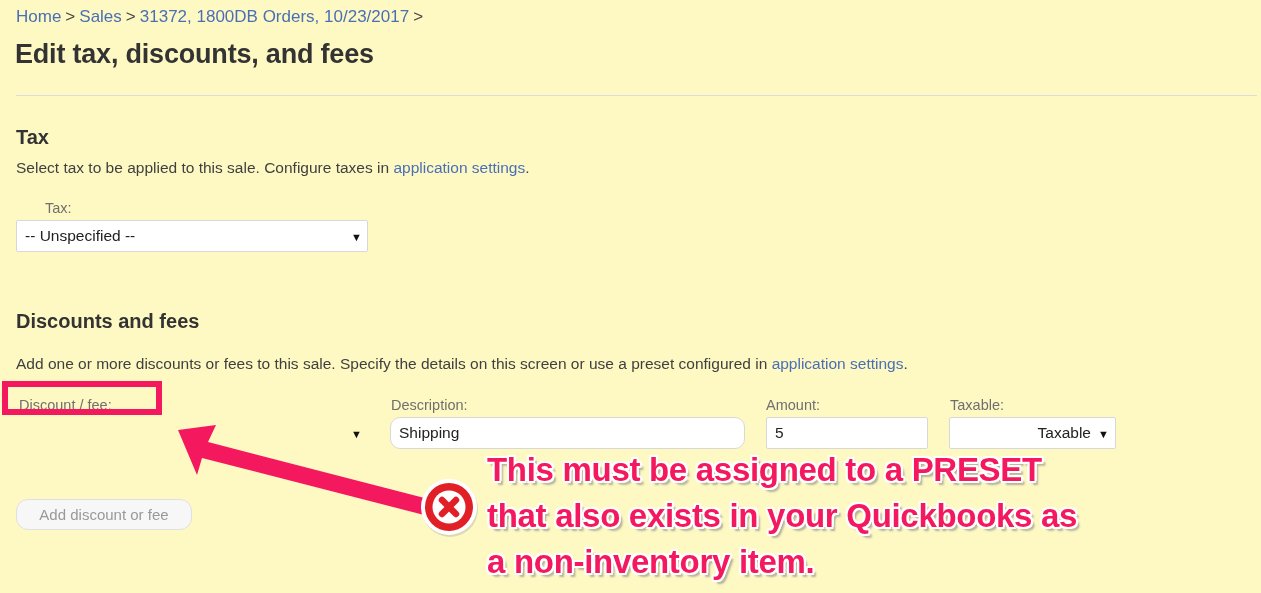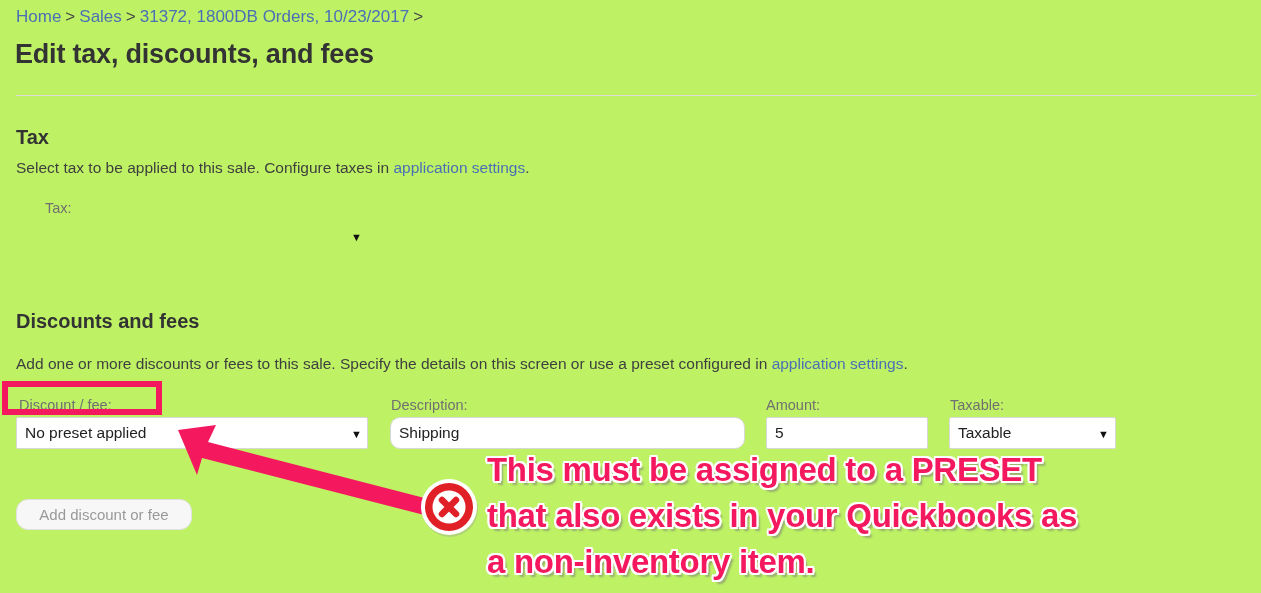--- a/index.html
+++ b/index.html
@@ -10,21 +10,21 @@
   body {
     font-family: "Liberation Sans", sans-serif;
     color: #333333;
     -webkit-font-smoothing: antialiased;
   }
   #page {
     position: relative;
     width: 1261px;
     height: 593px;
     overflow: hidden;
-    background: #bef264;
+    background: #fef9c3;
   }
 
   
   #breadcrumb {
     position: absolute;
     left: 16px;
     top: 7px;
     font-size: 17px;
     line-height: 20px;
     white-space: nowrap;
@@ -132,21 +132,21 @@
   #lbl-discount { left: 19px;  top: 397px; }
   #lbl-desc     { left: 391px; top: 397px; }
   #lbl-amount   { left: 766px; top: 397px; }
   #lbl-taxable  { left: 950px; top: 397px; }
 
   
   #sel-discount  { left: 16px;  top: 417px; width: 352px; }
   #cr-discount   { left: 351px; top: 429px; }
   #inp-desc      { left: 390px; top: 417px; width: 355px; border-radius: 10px; }
   #inp-amount    { left: 766px; top: 417px; width: 162px; }
-  #sel-taxable   { left: 949px; top: 417px; width: 167px; }
+  #sel-taxable   { left: 949px; top: 417px; width: 167px; text-align: right; }
   #cr-taxable    { left: 1098px; top: 429px; }
 
   
   #add-btn {
     position: absolute;
     left: 16px;
     top: 499px;
     width: 176px;
     height: 31px;
     box-sizing: border-box;
@@ -235,36 +235,36 @@
   <div id="divider"></div>
 
   <div id="tax-heading" class="section-heading">Tax</div>
 
   <div id="tax-desc" class="section-desc">
     <span>Select tax to be applied to this sale. Configure taxes in </span><a href="#">application settings</a><span>.</span>
   </div>
 
   <div id="tax-label" class="field-label">Tax:</div>
 
+  <div id="tax-select" class="ctrl sel">
+    <span>-- Unspecified --</span>
+  </div>
   <span id="tax-caret" class="caret">▼</span>
 
   <div id="df-heading" class="section-heading">Discounts and fees</div>
 
   <div id="df-desc" class="section-desc">
     <span>Add one or more discounts or fees to this sale. Specify the details on this screen or use a preset configured in </span><a href="#">application settings</a><span>.</span>
   </div>
 
   <div id="lbl-discount" class="field-label">Discount / fee:</div>
   <div id="lbl-desc" class="field-label">Description:</div>
   <div id="lbl-amount" class="field-label">Amount:</div>
   <div id="lbl-taxable" class="field-label">Taxable:</div>
 
-  <div id="sel-discount" class="ctrl sel">
-    <span>No preset applied</span>
-  </div>
   <span id="cr-discount" class="caret">▼</span>
 
   <div id="inp-desc" class="ctrl">
     <span>Shipping</span>
   </div>
 
   <div id="inp-amount" class="ctrl">
     <span>5</span>
   </div>
 

